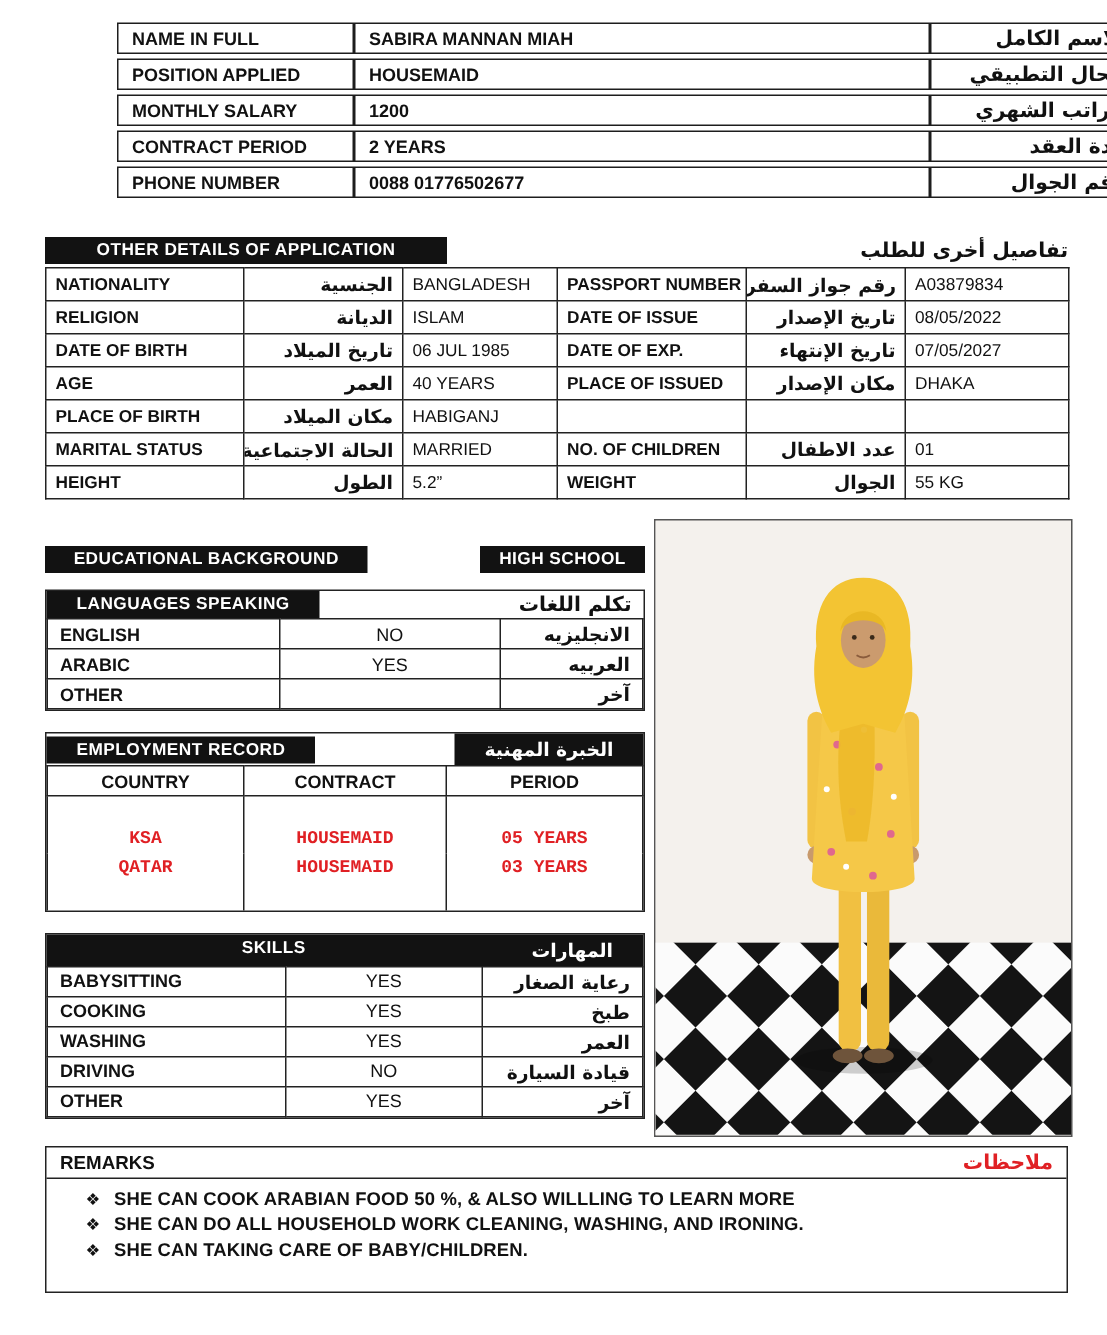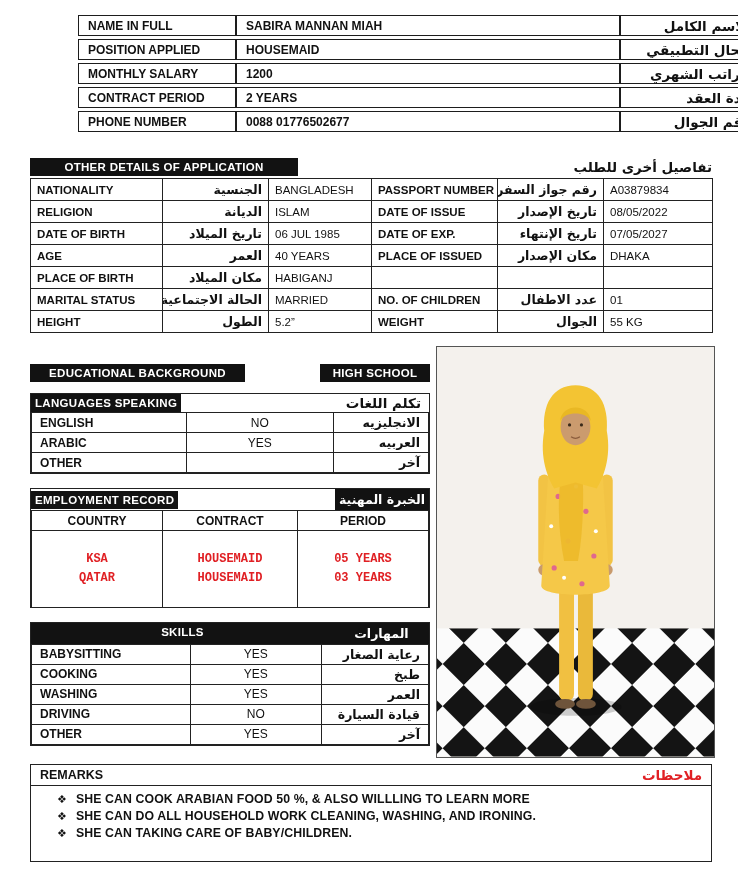--- a/index.html
+++ b/index.html
@@ -29,21 +29,21 @@
   .details-table td.arr { text-align: right; font-weight: bold; font-size: 12.5px; font-family: "DejaVu Sans", sans-serif; }
   .details-table td.val { font-weight: normal; }
 
   
   .left-col { position: absolute; left: 30px; top: 364px; width: 400px; }
   .gap { height: 11px; }
   .edu-row { display: flex; justify-content: space-between; }
   .edu-row .black-box { min-width: 130px; }
   .boxed { border: 1.6px solid #222; }
   .sec-head { display: flex; justify-content: space-between; align-items: center; }
-  .sec-head .black-box { padding: 3px 4px; }
+  .sec-head .black-box { padding: 3px 20px; }
   .sec-head .ar-head { padding-right: 8px; }
   .sec-head.all-black { align-items: stretch; }
   .sec-head.all-black .fill { flex: 1; }
 
   .grid-table { width: 100%; }
   .grid-table td { border: 1.4px solid #222; height: 20px; font-size: 12px; padding: 1px 6px; }
   .grid-table td.lbl { font-weight: bold; padding-left: 8px; }
   .grid-table td.ctr { text-align: center; }
   .grid-table td.arr { text-align: right; font-weight: bold; font-size: 12.5px; padding-right: 8px; font-family: "DejaVu Sans", sans-serif; }
 

